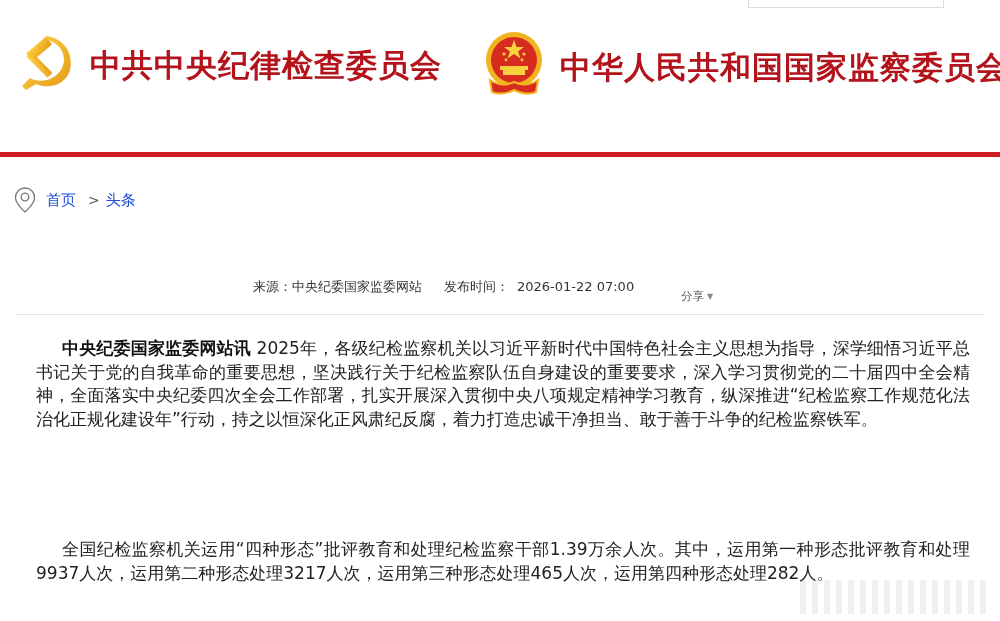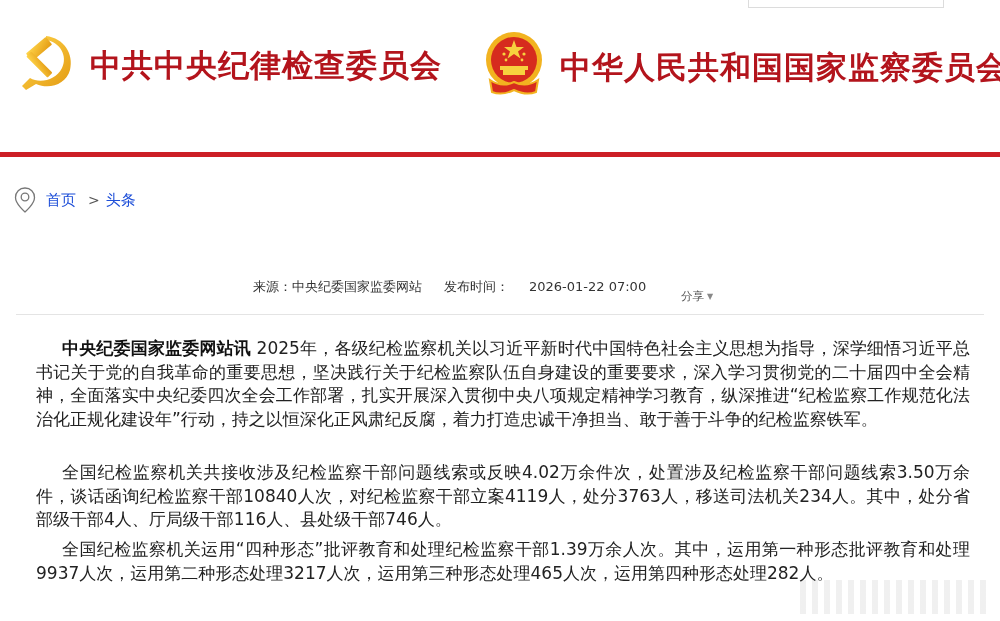--- a/index.html
+++ b/index.html
@@ -135,31 +135,28 @@
     <span class="crumb">首页</span>
     <span class="crumb-sep">&gt;</span>
     <span class="crumb">头条</span>
   </div>
 
 
   <div class="meta" style="left:253px">
     <span>来源：</span><span>中央纪委国家监委网站</span>
   </div>
   <div class="meta" style="left:444px">
-    <span>发布时间：</span><span style="margin-left:20px">2026-01-22 07:00</span>
+    <span>发布时间：</span><span style="margin-left:8px">2026-01-22 07:00</span>
   </div>
   <div class="share">
     <span>分享</span><span class="caret">▼</span>
   </div>
   <div class="divider"></div>
 
   <div class="para" style="top:337px">
     <strong>中央纪委国家监委网站讯</strong><span> 2025年，各级纪检监察机关以习近平新时代中国特色社会主义思想为指导，深学细悟习近平总书记关于党的自我革命的重要思想，坚决践行关于纪检监察队伍自身建设的重要要求，深入学习贯彻党的二十届四中全会精神，全面落实中央纪委四次全会工作部署，扎实开展深入贯彻中央八项规定精神学习教育，纵深推进“纪检监察工作规范化法治化正规化建设年”行动，持之以恒深化正风肃纪反腐，着力打造忠诚干净担当、敢于善于斗争的纪检监察铁军。</span>
   </div>
-  <div class="para" style="top:461px">
-    <span>全国纪检监察机关共接收涉及纪检监察干部问题线索或反映4.02万余件次，处置涉及纪检监察干部问题线索3.50万余件，谈话函询纪检监察干部10840人次，对纪检监察干部立案4119人，处分3763人，移送司法机关234人。其中，处分省部级干部4人、厅局级干部116人、县处级干部746人。</span>
-  </div>
   <div class="para" style="top:538px">
     <span>全国纪检监察机关运用“四种形态”批评教育和处理纪检监察干部1.39万余人次。其中，运用第一种形态批评教育和处理9937人次，运用第二种形态处理3217人次，运用第三种形态处理465人次，运用第四种形态处理282人。</span>
   </div>
 
   <div class="watermark"></div>
 </div>
 
 </body></html>

